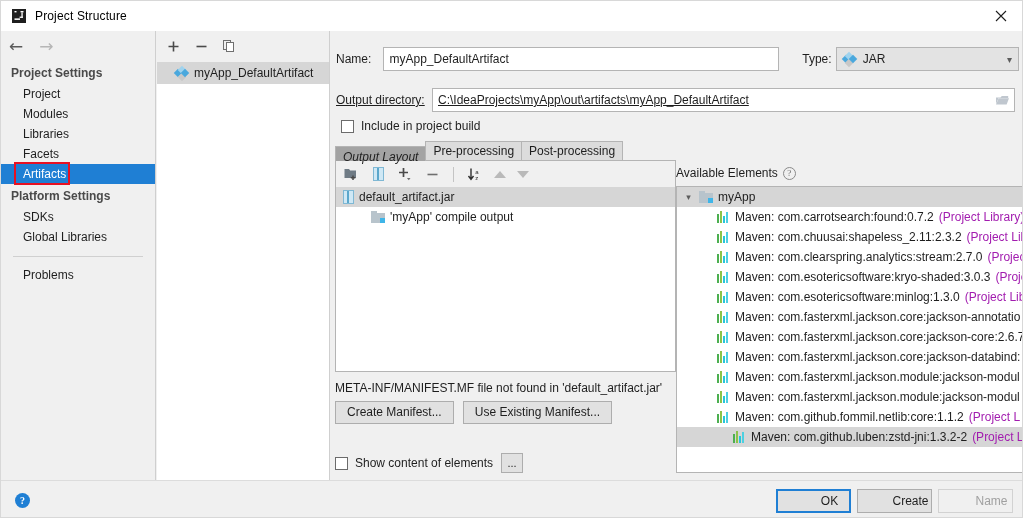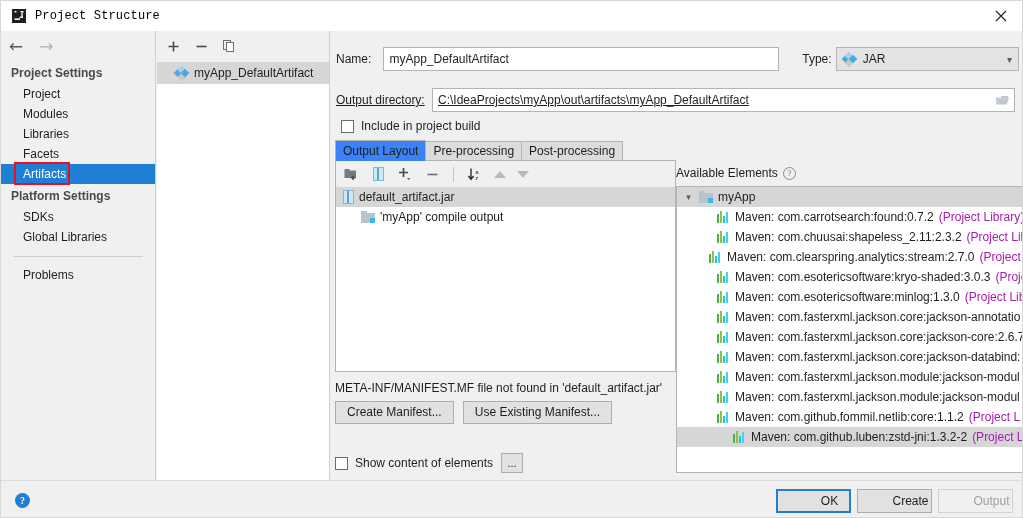--- a/index.html
+++ b/index.html
@@ -39,21 +39,20 @@
     width: 16px; height: 16px;
     margin-left: 10px;
     margin-right: 8px;
     position: relative;
     flex: none;
   }
   .title-text {
     font-size: 12px;
     color: #000000;
     letter-spacing: .15px;
-    font-family: Liberation Mono, monospace;
   }
   .titlebar-close {
     position: absolute;
     right: 0; top: 0;
     width: 46px; height: 30px;
     display: flex;
     align-items: center;
     justify-content: center;
   }
 
@@ -247,24 +246,25 @@
     padding: 0 7px;
     font-size: 12px;
     border: 1px solid #b4b4b4;
     border-bottom: none;
     background: #dcdcdc;
     box-sizing: border-box;
     color: #1e1e1e;
     margin-right: -1px;
   }
   .tab.active {
-    background: #3b82f6;
-    height: 21px;
+    background: #a3a3a3;
+    height: 15px;
     line-height: 20px;
     z-index: 2;
+    font-style: italic;
   }
 
   
   .pane {
     background: #ffffff;
     border: 1px solid #b4b4b4;
     box-sizing: border-box;
     position: absolute;
     overflow: hidden;
   }
@@ -612,21 +612,21 @@
           </svg>
         </span>
         <span class="tri tri-up"></span>
         <span class="tri tri-dn"></span>
       </div>
 
       <div class="tree-row sel" style="padding-left:7px;">
         <span class="ico-jar"></span>
         <span>default_artifact.jar</span>
       </div>
-      <div class="tree-row" style="padding-left:25px;">
+      <div class="tree-row" style="padding-left:35px;">
         <span class="ico-folder">
           <span class="ft"></span>
             <span class="fb"></span>
             <span class="fm"></span>
         </span>
         <span>'myApp' compile output</span>
       </div>
     </div>
 
     <div class="manifest-msg" style="position:absolute; left:4px; top:350px;">META-INF/MANIFEST.MF file not found in 'default_artifact.jar'</div>
@@ -675,21 +675,21 @@
         <div class="tree-row" style="padding-left:40px;">
           <span class="ico-bars">
             <i style="height:9px;background:#4caf50;"></i>
               <i style="height:12px;background:#8bc34a;"></i>
               <i style="height:7px;background:#26c6da;"></i>
               <i style="height:11px;background:#4dd0e1;"></i>
           </span>
           <span class="lib-label">Maven: com.chuusai:shapeless_2.11:2.3.2</span>
           <span class="lib-scope">(Project Libra</span>
         </div>
-        <div class="tree-row" style="padding-left:32px;">
+        <div class="tree-row" style="padding-left:40px;">
           <span class="ico-bars">
             <i style="height:9px;background:#4caf50;"></i>
               <i style="height:12px;background:#8bc34a;"></i>
               <i style="height:7px;background:#26c6da;"></i>
               <i style="height:11px;background:#4dd0e1;"></i>
           </span>
           <span class="lib-label">Maven: com.clearspring.analytics:stream:2.7.0</span>
           <span class="lib-scope">(Project</span>
         </div>
         <div class="tree-row" style="padding-left:40px;">
@@ -783,16 +783,16 @@
           <span class="lib-scope">(Project Libra</span>
         </div>
       </div>
     </div>
   </div>
 
   <div class="bottombar">
     <span class="help-circle">?</span>
     <span class="dlgbtn default" style="left:775px;">OK</span>
     <span class="dlgbtn" style="left:856px;">Create</span>
-    <span class="dlgbtn disabled" style="left:937px;">Output</span>
+    <span class="dlgbtn disabled" style="left:937px;">Name</span>
   </div>
 
 </div>
 
 </body></html>

